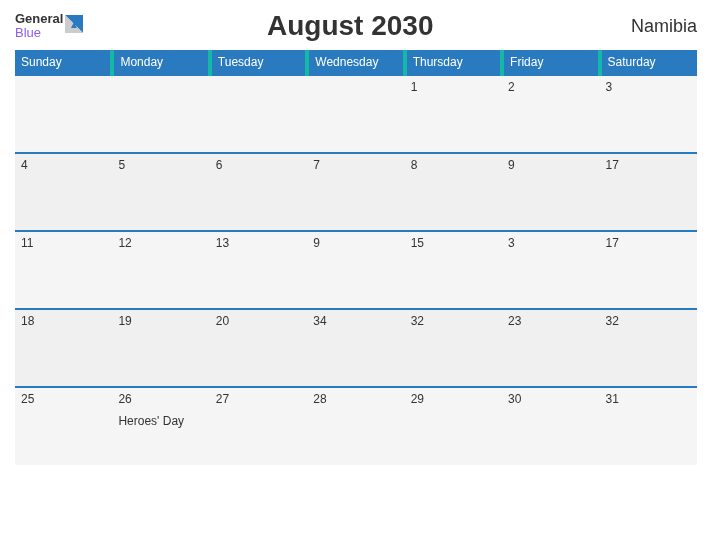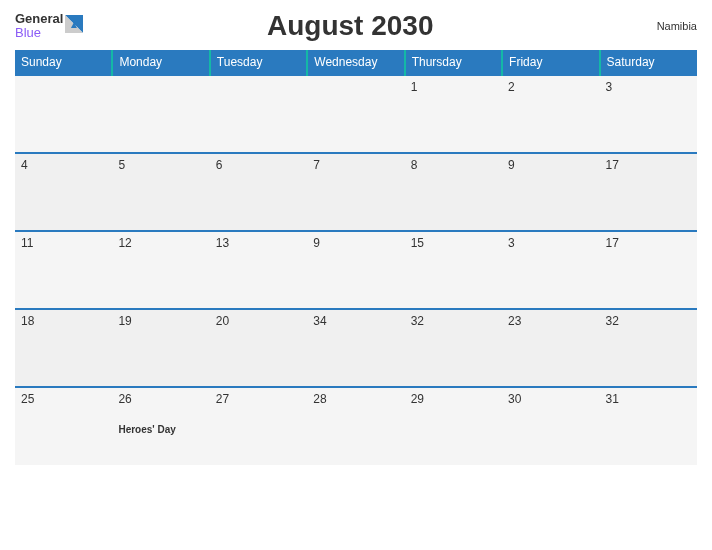--- a/index.html
+++ b/index.html
@@ -44,39 +44,39 @@
       top: -2px;
     }
     .title {
       font-size: 28px;
       color: #333;
       font-weight: bold;
       text-align: center;
       flex: 1;
     }
     .country {
-      font-size: 11px;
+      font-size: 18px;
       color: #333;
       text-align: right;
       min-width: 80px;
     }
     .calendar {
       width: 100%;
       border-collapse: collapse;
     }
     .calendar thead tr {
       background: #2a7abf;
     }
     .calendar thead th {
       color: #fff;
       font-size: 12px;
       font-weight: normal;
       padding: 5px 6px;
       text-align: left;
-      border-right: 2px solid #14b8a6;
+      border-right: 4px solid #14b8a6;
       width: 14.28%;
     }
     .calendar thead th:last-child {
       border-right: none;
     }
     .calendar tbody tr {
       border-top: 2px solid #2a7abf;
     }
     .calendar tbody td {
       vertical-align: top;
@@ -90,25 +90,24 @@
     }
     .calendar tbody tr:nth-child(even) td {
       background: #f0f0f0;
     }
     .day-number {
       font-size: 12px;
       color: #333;
       display: block;
     }
     .event {
-      font-size: 10px;
-      color: #333;
-      margin-top: 18px;
+      font-size: 12px;
+      color: #333;
+      margin-top: 8px;
       display: block;
-      font-weight: bold;
     }
   </style>
 </head>
 <body>
 
 <div class="page">
   <div class="header">
     <div class="logo">
       <div class="logo-text">
         <span class="logo-general">General</span>

